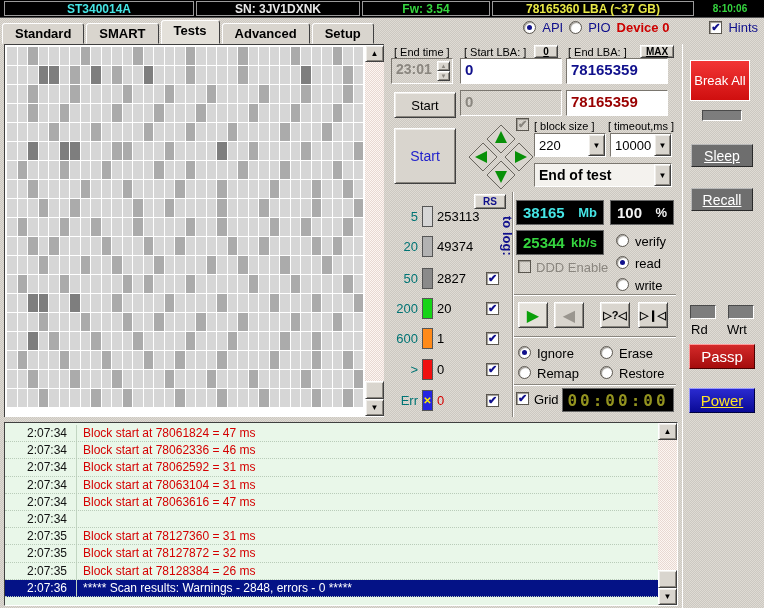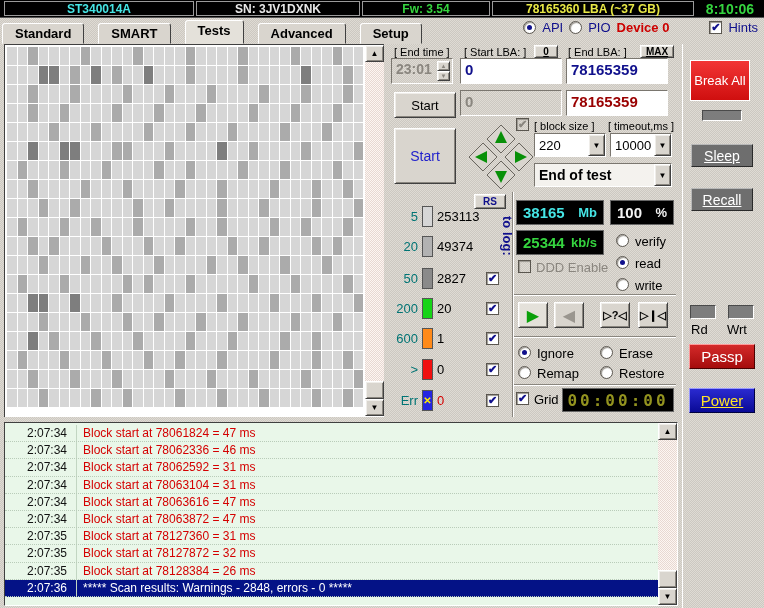--- a/index.html
+++ b/index.html
@@ -16,24 +16,24 @@
   .sunken { border:1px solid; border-color:#7a766f #ffffff #ffffff #7a766f; }
   .btn { display:flex; align-items:center; justify-content:center; cursor:pointer; font-size:13px; color:#000; }
 
   
   #topbar { position:absolute; left:0; top:0; width:764px; height:18px; background:#000; display:flex; align-items:stretch; border-bottom:1px solid #555; }
   .seg { border:1px solid #9a9a9a; margin:1px 0 1px 2px; display:flex; align-items:center; justify-content:center; font-size:12px; font-weight:bold; }
   #seg-model { width:190px; margin-left:4px; }
   #seg-sn { width:164px; }
   #seg-fw { width:128px; }
   #seg-lba { width:202px; }
-  #seg-clock { flex:1; border:none; justify-content:center; font-size:14px; }
+  #seg-clock { flex:1; border:none; justify-content:center; font-size:10px; }
 
   
-  #tabbar { position:absolute; left:0; top:18px; width:620px; height:26px; display:flex; align-items:flex-end;gap:12px; }
+  #tabbar { position:absolute; left:0; top:18px; width:620px; height:26px; display:flex; align-items:flex-end; }
   .tab { height:21px; padding:2px 12px 0 12px; margin-left:2px; font-size:13px; font-weight:bold; color:#000;
          background:#d9d5ce; border:1px solid; border-color:#fff #404040 transparent #fff; border-radius:3px 3px 0 0; cursor:pointer; }
   .tab.active { height:24px; background:#e4e1da; }
   #mode-row { position:absolute; right:6px; top:20px; display:flex; align-items:center; gap:6px; font-size:13px; }
   .navy { color:#10108c; }
   .devred { color:#cc0000; font-weight:bold; font-size:13px; }
 
   
   .radio { display:inline-block; width:13px; height:13px; border-radius:50%; background:#fff; border:1px solid #5a564f; box-shadow: inset 1px 1px 1px #9a968f; position:relative; vertical-align:middle; cursor:pointer; }
   .radio.checked::after { content:""; position:absolute; left:3px; top:3px; width:5px; height:5px; border-radius:50%; background:#10108c; }
@@ -1013,21 +1013,20 @@
           <span class="m">Block start at 78063104 = 31 ms</span>
         </div>
         <div class="log-row">
           <span class="t">2:07:34</span>
           <span class="sep"></span>
           <span class="m">Block start at 78063616 = 47 ms</span>
         </div>
         <div class="log-row">
           <span class="t">2:07:34</span>
           <span class="sep"></span>
-          <span class="m">Block start at 78063872 = 47 ms</span>
         </div>
         <div class="log-row">
           <span class="t">2:07:35</span>
           <span class="sep"></span>
           <span class="m">Block start at 78127360 = 31 ms</span>
         </div>
         <div class="log-row">
           <span class="t">2:07:35</span>
           <span class="sep"></span>
           <span class="m">Block start at 78127872 = 32 ms</span>

